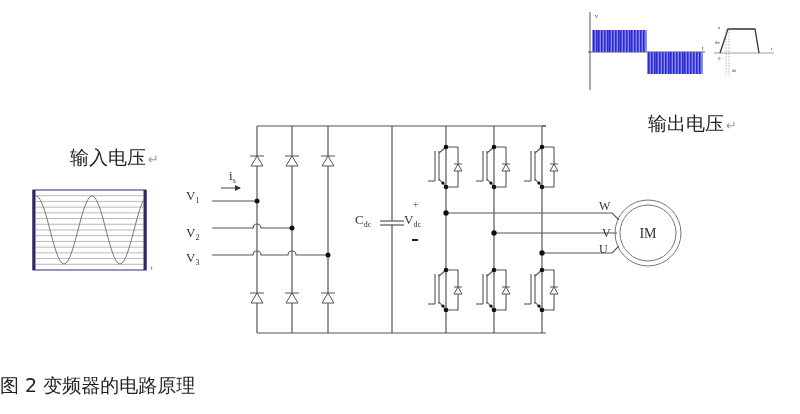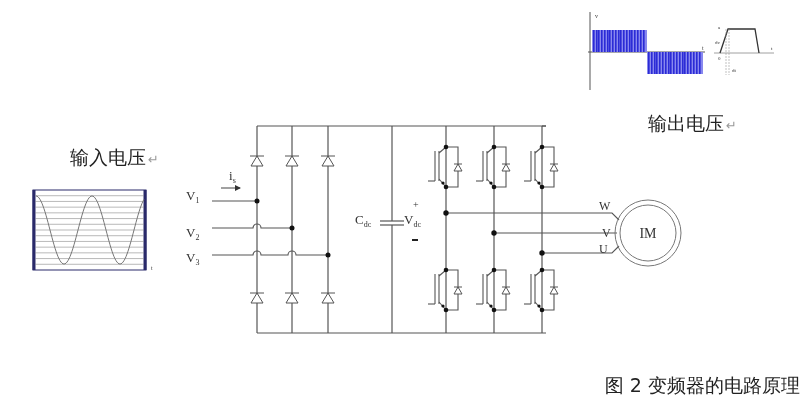--- a/index.html
+++ b/index.html
@@ -1,21 +1,21 @@
 <!DOCTYPE html>
 <html><head>
 <meta charset="utf-8">
 <style>
   html, body { margin: 0; padding: 0; background: #ffffff; }
   body { width: 800px; height: 414px; position: relative; overflow: hidden;
          font-family: "DejaVu Sans", sans-serif; }
   #stage { position: absolute; left: 0; top: 0; }
   .cjk { font-family: "DejaVu Sans", sans-serif; fill: #222; }
   .serif { font-family: "Liberation Serif", "DejaVu Serif", serif; fill: #333; }
-  .caption { position: absolute; left: 0; width: 800px; top: 373px; text-align: right;
+  .caption { position: absolute; left: 0; width: 800px; top: 373px; text-align: left;
              font-size: 19px; color: #222; font-family: "DejaVu Sans", sans-serif; }
 </style>
 </head>
 <body>
 
 <svg id="stage" width="800" height="414" viewBox="0 0 800 414">
 
   <g>
     <g id="pwm-group">
       <line x1="590" y1="12" x2="590" y2="90" stroke="#555" stroke-width="1"></line>

